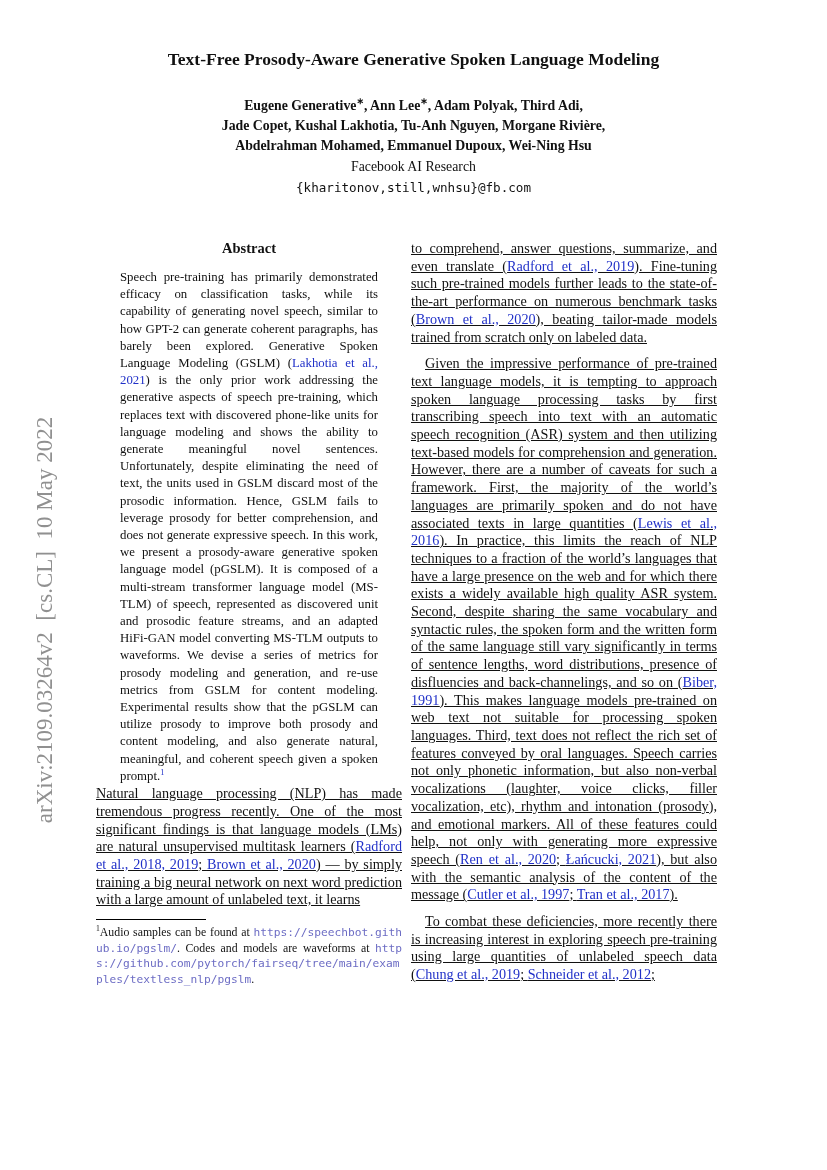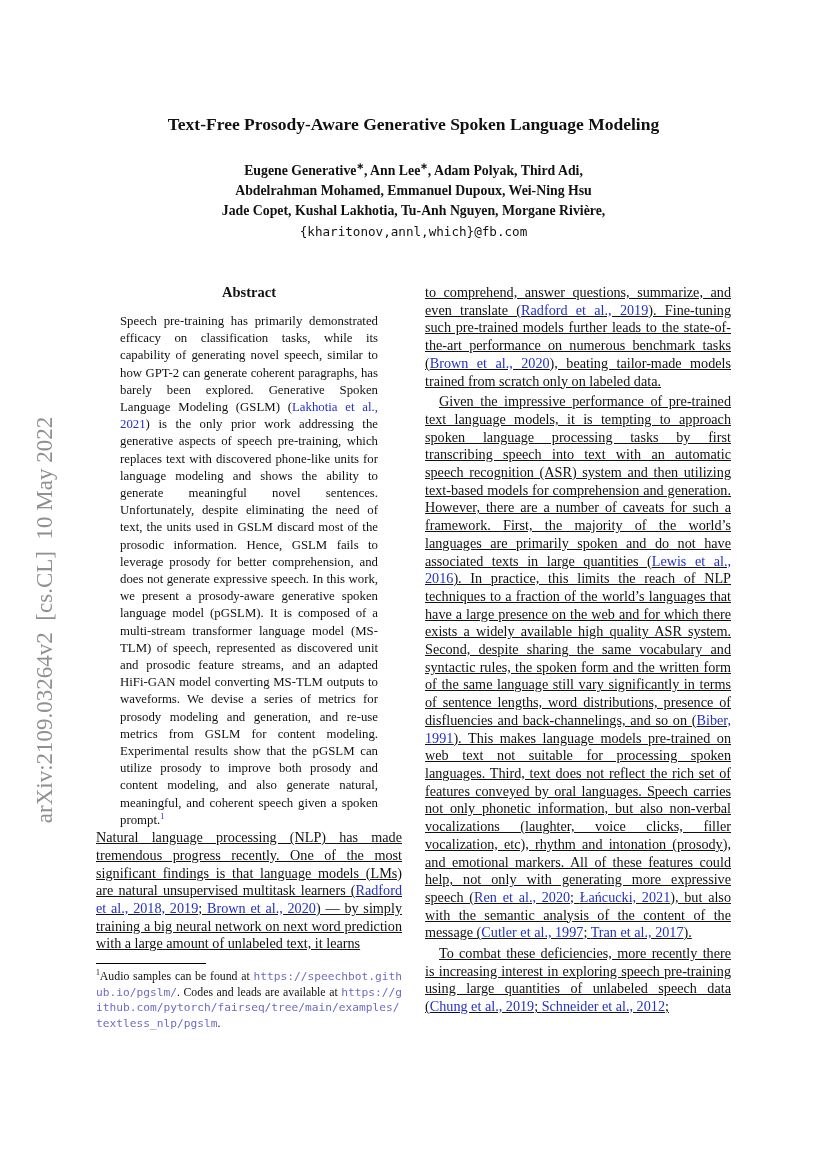--- a/index.html
+++ b/index.html
@@ -23,39 +23,39 @@
     left:-235px;top:600px;
     width:560px;height:40px;
     transform:rotate(-90deg);
     text-align:center;
     font-size:23px;
     color:var(--watermark);
     white-space:pre;
     line-height:40px;
   }
   
-  .header{ padding-top:113px; text-align:center; }
+  .header{ padding-top:48px; text-align:center; }
   .title{
     margin:0 70px;
     font-size:17.5px;
     font-weight:bold;
     line-height:22px;
   }
   .authors{ margin-top:26px; font-size:13.8px; font-weight:bold; line-height:20px; }
   .affiliation{ margin-top:1px; font-size:13.8px; line-height:20px; }
   .email{
     margin-top:1px;
     font-family:"DejaVu Sans Mono", monospace;
     font-size:12.6px;
     line-height:19px;
   }
   
   .columns{
     display:flex;
-    gap:23px;
+    gap:9px;
     padding:0 96px;
     margin-top:43px;
   }
   .col{ width:306px; }
   .abstract-heading{
     margin:0 0 12px 0;
     text-align:center;
     font-size:14.5px;
     font-weight:bold;
   }
@@ -71,21 +71,21 @@
     font-weight:bold;
   }
   .secnum{ margin-right:17px; }
   .body-par{
     margin:0;
     font-size:14.2px;
     line-height:17.7px;
     text-align:justify;
     text-decoration:underline;
   }
-  .body-par + .body-par{ margin-top:3px; }
+  .body-par + .body-par{ margin-top:9px; }
   .indent{ text-indent:14px; }
   .footnote{ margin-top:10px; }
   .fn-rule{
     width:110px;
     border-top:1px solid #000;
     margin-bottom:5px;
   }
   .fn-text{
     margin:0;
     font-size:11.8px;
@@ -106,40 +106,41 @@
 <body>
 
 <div class="page">
 
   <div class="arxiv-side">arXiv:2109.03264v2  [cs.CL]  10 May 2022</div>
 
   <div class="header">
     <h1 class="title">Text-Free Prosody-Aware Generative Spoken Language Modeling</h1>
     <div class="authors">
       <div><span>Eugene Generative</span><span class="sup">∗</span><span>, Ann Lee</span><span class="sup">∗</span><span>, Adam Polyak, Third Adi,</span></div>
+      <div><span>Jade Copet, Kushal Lakhotia, Tu-Anh Nguyen, Morgane Rivière,</span></div>
       <div><span>Abdelrahman Mohamed, Emmanuel Dupoux, Wei-Ning Hsu</span></div>
-      <div><span>Jade Copet, Kushal Lakhotia, Tu-Anh Nguyen, Morgane Rivière,</span></div>
     </div>
-    <div class="email">{kharitonov,annl,which}@fb.com</div>
+    <div class="affiliation">Facebook AI Research</div>
+    <div class="email">{kharitonov,still,wnhsu}@fb.com</div>
   </div>
 
   <div class="columns">
 
     <div class="col">
       <div>
         <h2 class="abstract-heading">Abstract</h2>
         <p class="abstract-body"><span>Speech pre-training has primarily demonstrated efficacy on classification tasks, while its capability of generating novel speech, similar to how GPT-2 can generate coherent paragraphs, has barely been explored. Generative Spoken Language Modeling (GSLM) (</span><span class="cite">Lakhotia et al., 2021</span><span>) is the only prior work addressing the generative aspects of speech pre-training, which replaces text with discovered phone-like units for language modeling and shows the ability to generate meaningful novel sentences. Unfortunately, despite eliminating the need of text, the units used in GSLM discard most of the prosodic information. Hence, GSLM fails to leverage prosody for better comprehension, and does not generate expressive speech. In this work, we present a prosody-aware generative spoken language model (pGSLM). It is composed of a multi-stream transformer language model (MS-TLM) of speech, represented as discovered unit and prosodic feature streams, and an adapted HiFi-GAN model converting MS-TLM outputs to waveforms. We devise a series of metrics for prosody modeling and generation, and re-use metrics from GSLM for content modeling. Experimental results show that the pGSLM can utilize prosody to improve both prosody and content modeling, and also generate natural, meaningful, and coherent speech given a spoken prompt.</span><span class="sup cite">1</span></p>
       </div>
 
 
       <p class="body-par"><span>Natural language processing (NLP) has made tremendous progress recently. One of the most significant findings is that language models (LMs) are natural unsupervised multitask learners (</span><span class="cite">Radford et al., 2018, 2019</span><span>; </span><span class="cite">Brown et al., 2020</span><span>) — by simply training a big neural network on next word prediction with a large amount of unlabeled text, it learns</span></p>
 
       <div class="footnote">
         <div class="fn-rule"></div>
-        <p class="fn-text"><span class="sup">1</span><span>Audio samples can be found at </span><span class="url">https://speechbot.github.io/pgslm/</span><span>. Codes and leads are available at </span><span class="url">https://github.com/pytorch/fairseq/tree/main/examples/textless_nlp/pgslm</span><span>.</span></p>
+        <p class="fn-text"><span class="sup">1</span><span>Audio samples can be found at </span><span class="url">https://speechbot.github.io/pgslm/</span><span>. Codes and models are waveforms at </span><span class="url">https://github.com/pytorch/fairseq/tree/main/examples/textless_nlp/pgslm</span><span>.</span></p>
       </div>
     </div>
 
     <div class="col">
       <p class="body-par"><span>to comprehend, answer questions, summarize, and even translate (</span><span class="cite">Radford et al., 2019</span><span>). Fine-tuning such pre-trained models further leads to the state-of-the-art performance on numerous benchmark tasks (</span><span class="cite">Brown et al., 2020</span><span>), beating tailor-made models trained from scratch only on labeled data.</span></p>
       <p class="body-par indent"><span>Given the impressive performance of pre-trained text language models, it is tempting to approach spoken language processing tasks by first transcribing speech into text with an automatic speech recognition (ASR) system and then utilizing text-based models for comprehension and generation. However, there are a number of caveats for such a framework. First, the majority of the world’s languages are primarily spoken and do not have associated texts in large quantities (</span><span class="cite">Lewis et al., 2016</span><span>). In practice, this limits the reach of NLP techniques to a fraction of the world’s languages that have a large presence on the web and for which there exists a widely available high quality ASR system. Second, despite sharing the same vocabulary and syntactic rules, the spoken form and the written form of the same language still vary significantly in terms of sentence lengths, word distributions, presence of disfluencies and back-channelings, and so on (</span><span class="cite">Biber, 1991</span><span>). This makes language models pre-trained on web text not suitable for processing spoken languages. Third, text does not reflect the rich set of features conveyed by oral languages. Speech carries not only phonetic information, but also non-verbal vocalizations (laughter, voice clicks, filler vocalization, etc), rhythm and intonation (prosody), and emotional markers. All of these features could help, not only with generating more expressive speech (</span><span class="cite">Ren et al., 2020</span><span>; </span><span class="cite">Łańcucki, 2021</span><span>), but also with the semantic analysis of the content of the message (</span><span class="cite">Cutler et al., 1997</span><span>; </span><span class="cite">Tran et al., 2017</span><span>).</span></p>
       <p class="body-par indent"><span>To combat these deficiencies, more recently there is increasing interest in exploring speech pre-training using large quantities of unlabeled speech data (</span><span class="cite">Chung et al., 2019</span><span>; </span><span class="cite">Schneider et al., 2012</span><span>;</span></p>
     </div>
 
   </div>

